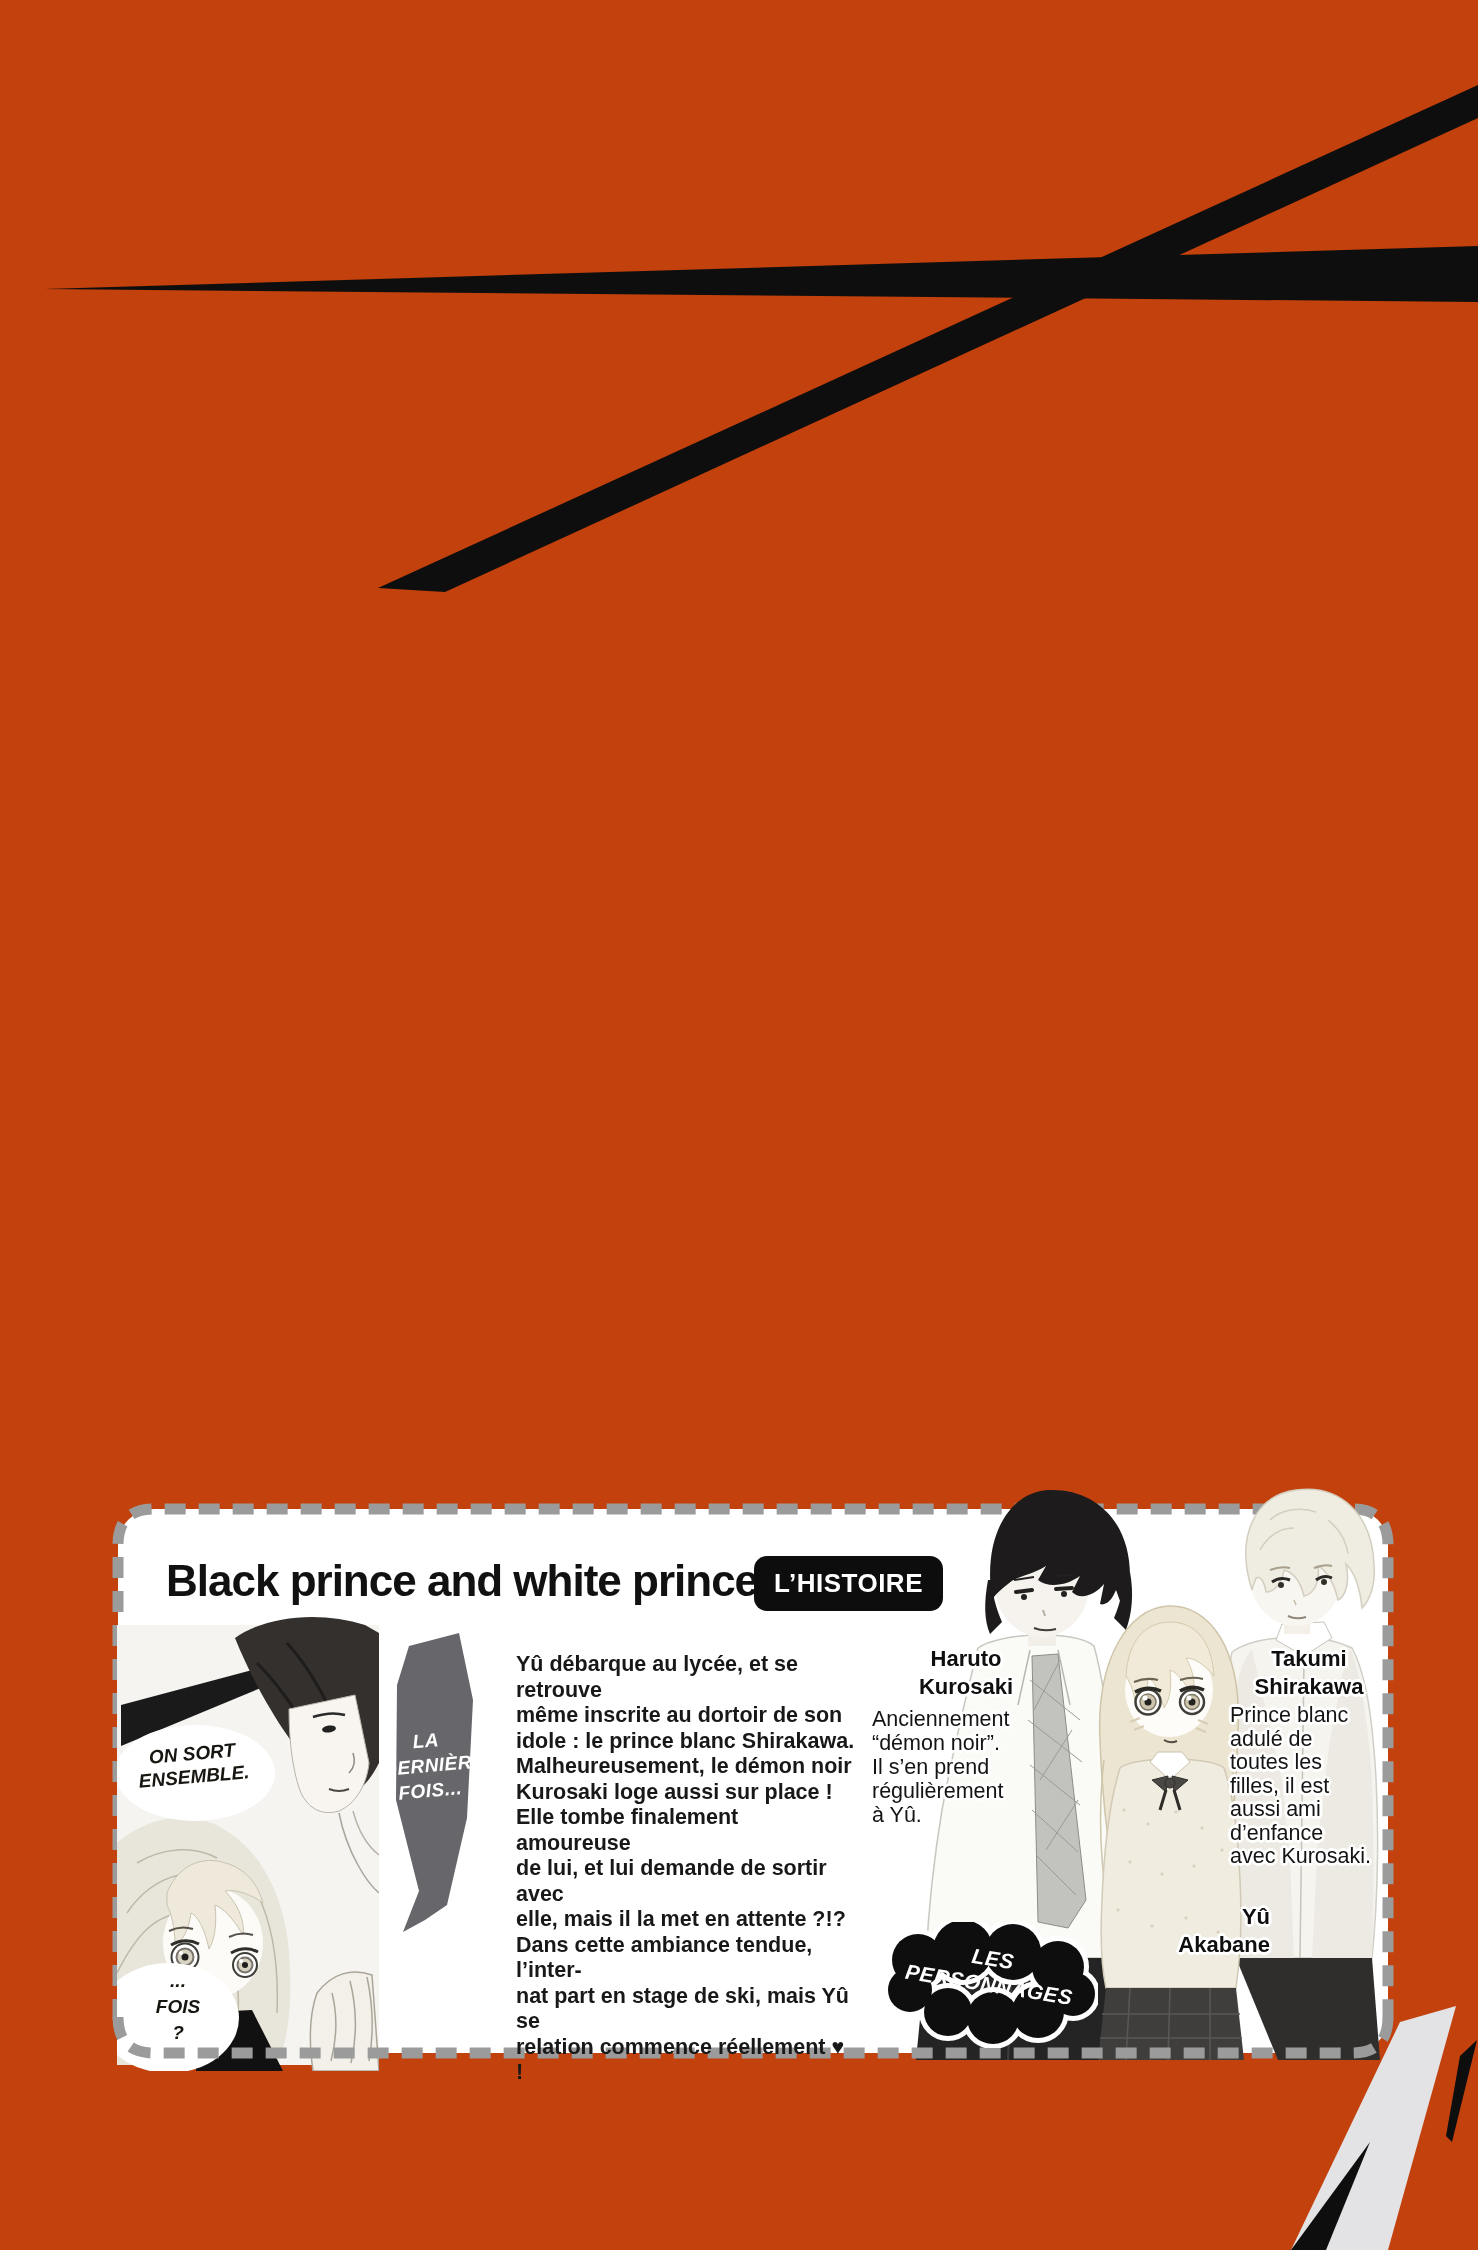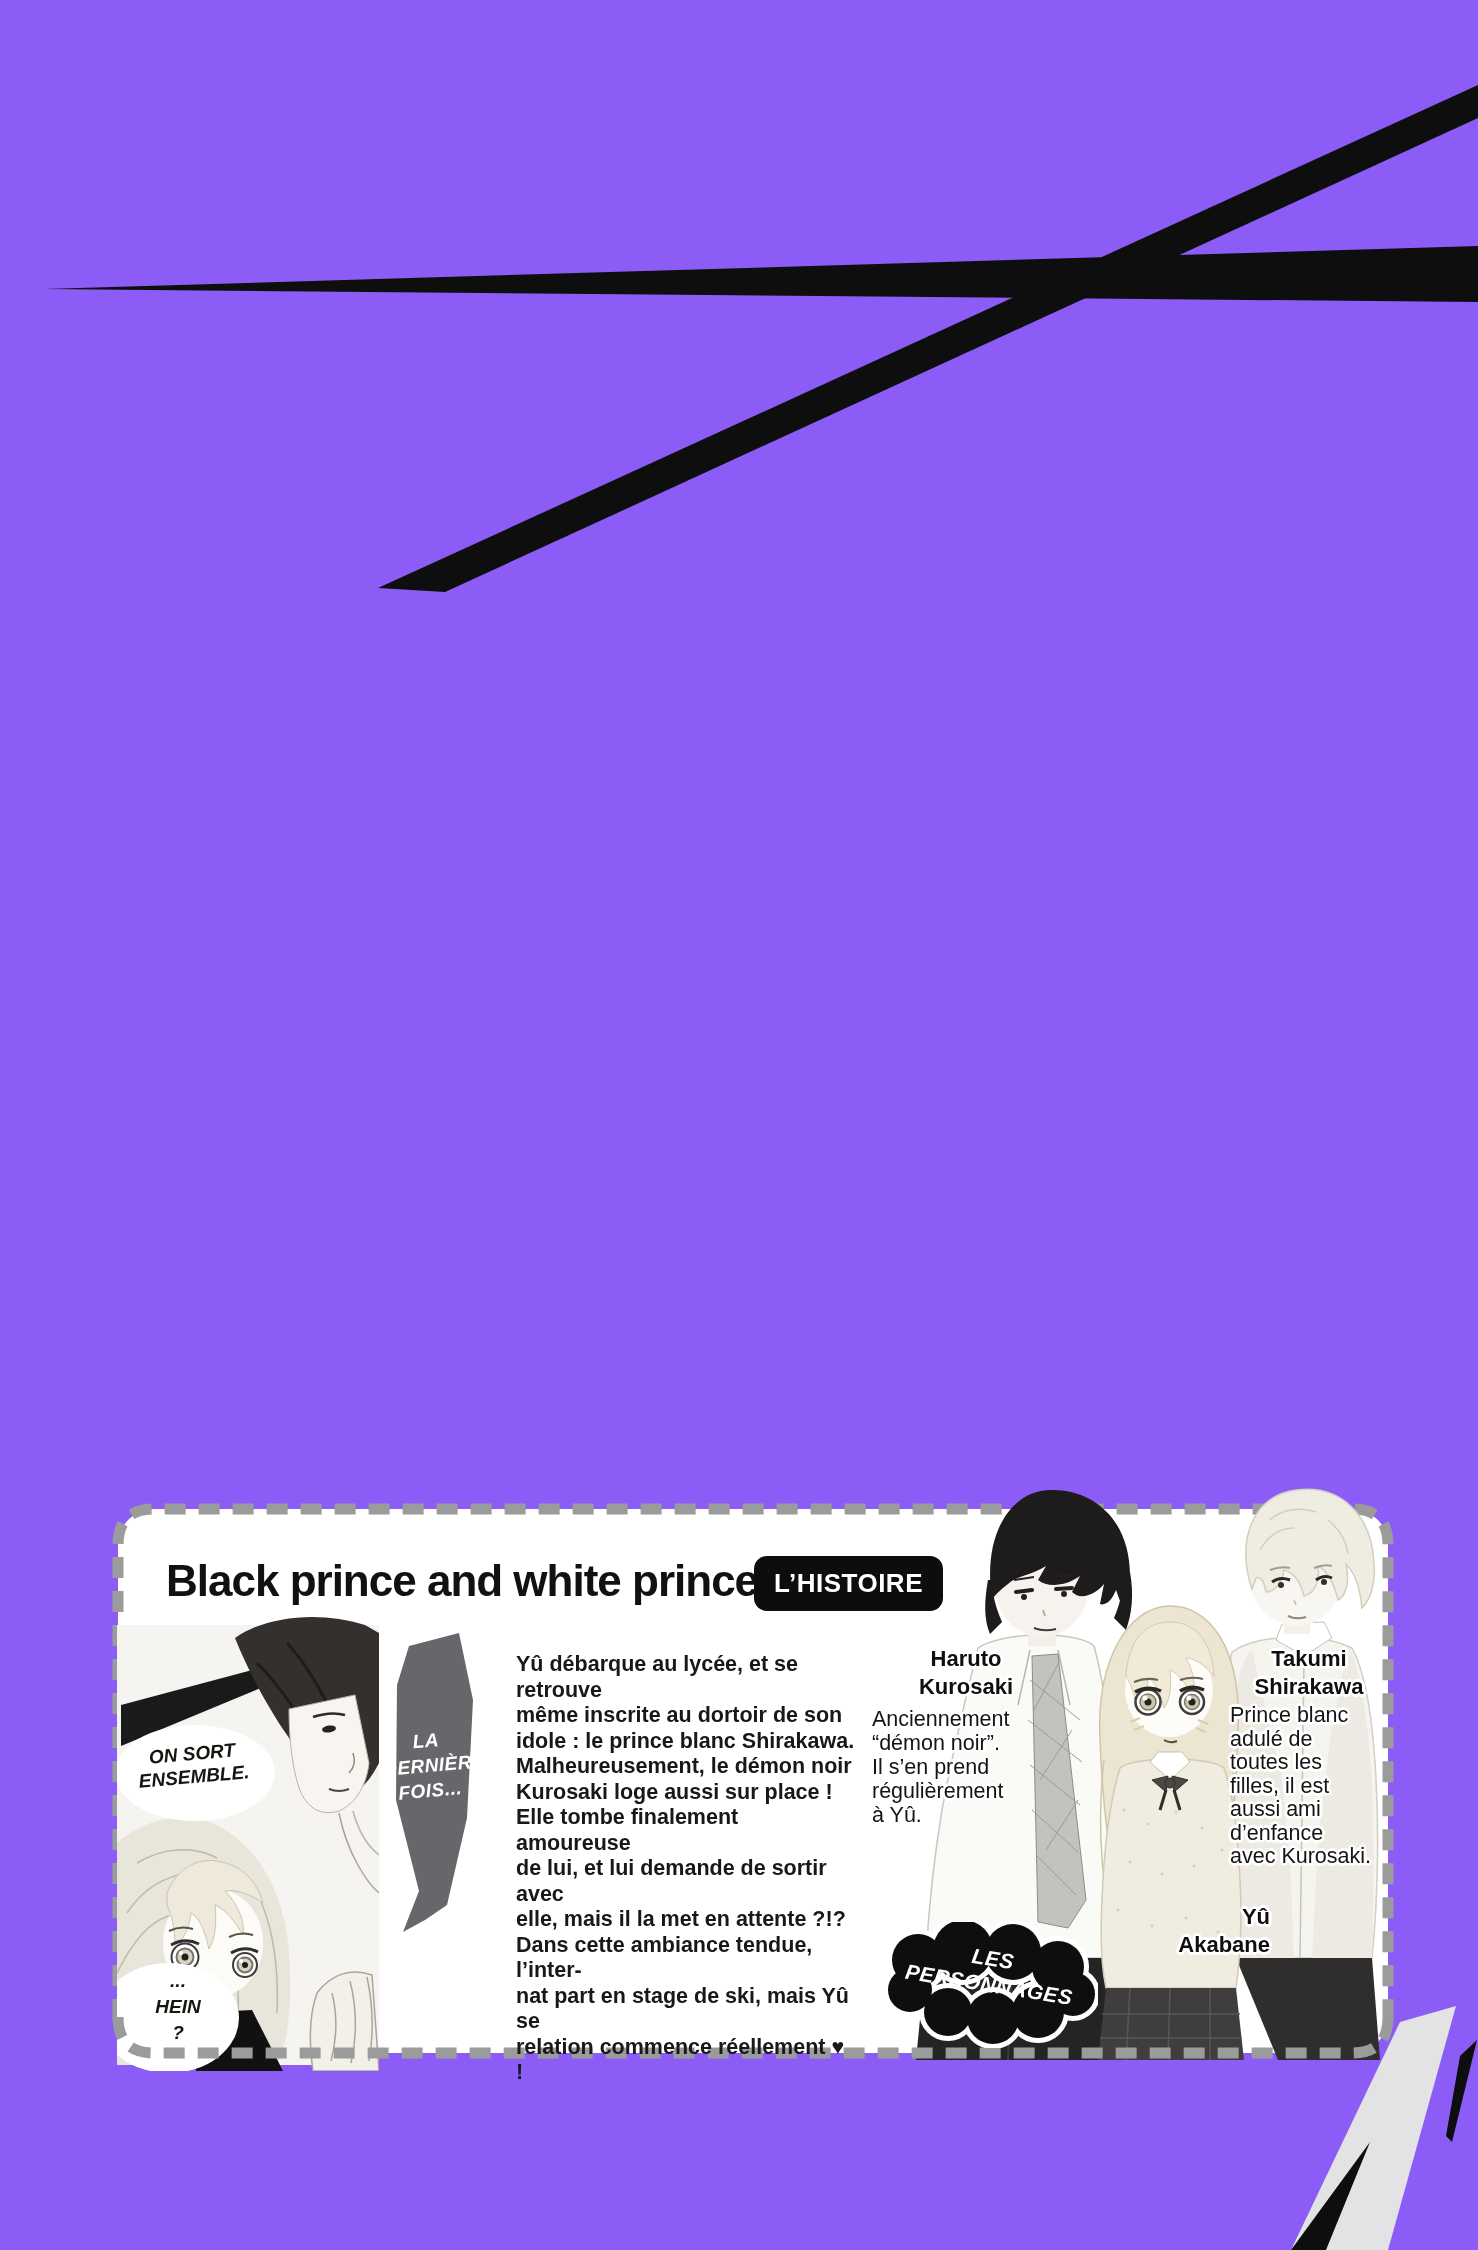--- a/index.html
+++ b/index.html
@@ -1,16 +1,16 @@
 <!DOCTYPE html>
 <html><head>
 <meta charset="utf-8">
 <style>
   html,body{margin:0;padding:0;background:#ffffff;}
-  #page{position:relative;width:1478px;height:2250px;background:#8b5cf6;overflow:hidden;
+  #page{position:relative;width:1478px;height:2250px;background:#c2410c;overflow:hidden;
         font-family:"Liberation Sans",sans-serif;}
   .abs{position:absolute;}
   .ln{display:block;}
   
   #title{left:166px;top:1556px;font-size:44px;font-weight:800;letter-spacing:-1px;color:#111;}
   #badge{left:754px;top:1556px;height:55px;line-height:55px;padding:0 20px;border-radius:13px;
          background:#0d0d0d;color:#fff;font-size:26px;font-weight:800;letter-spacing:0.5px;}
   
   #story{left:516px;top:1652px;width:340px;font-size:21.5px;line-height:25.5px;
          font-weight:600;color:#181818;}
@@ -246,21 +246,21 @@
   </div>
 
   <div class="abs mtext" id="banner-text">
     <span class="ln">LA</span>
     <span class="ln">DERNIÈRE</span>
     <span class="ln">FOIS...</span>
   </div>
 
   <div class="abs mtext" id="bubble-bottom">
     <span class="ln">...</span>
-    <span class="ln">HEIN</span>
+    <span class="ln">FOIS</span>
     <span class="ln">?</span>
   </div>
 
   <div class="abs char-name outl" id="haruto-name">
     <span class="ln">Haruto</span>
     <span class="ln">Kurosaki</span>
   </div>
   <div class="abs char-desc outl" id="haruto-desc">
     <span class="ln">Anciennement</span>
     <span class="ln">“démon noir”.</span>

